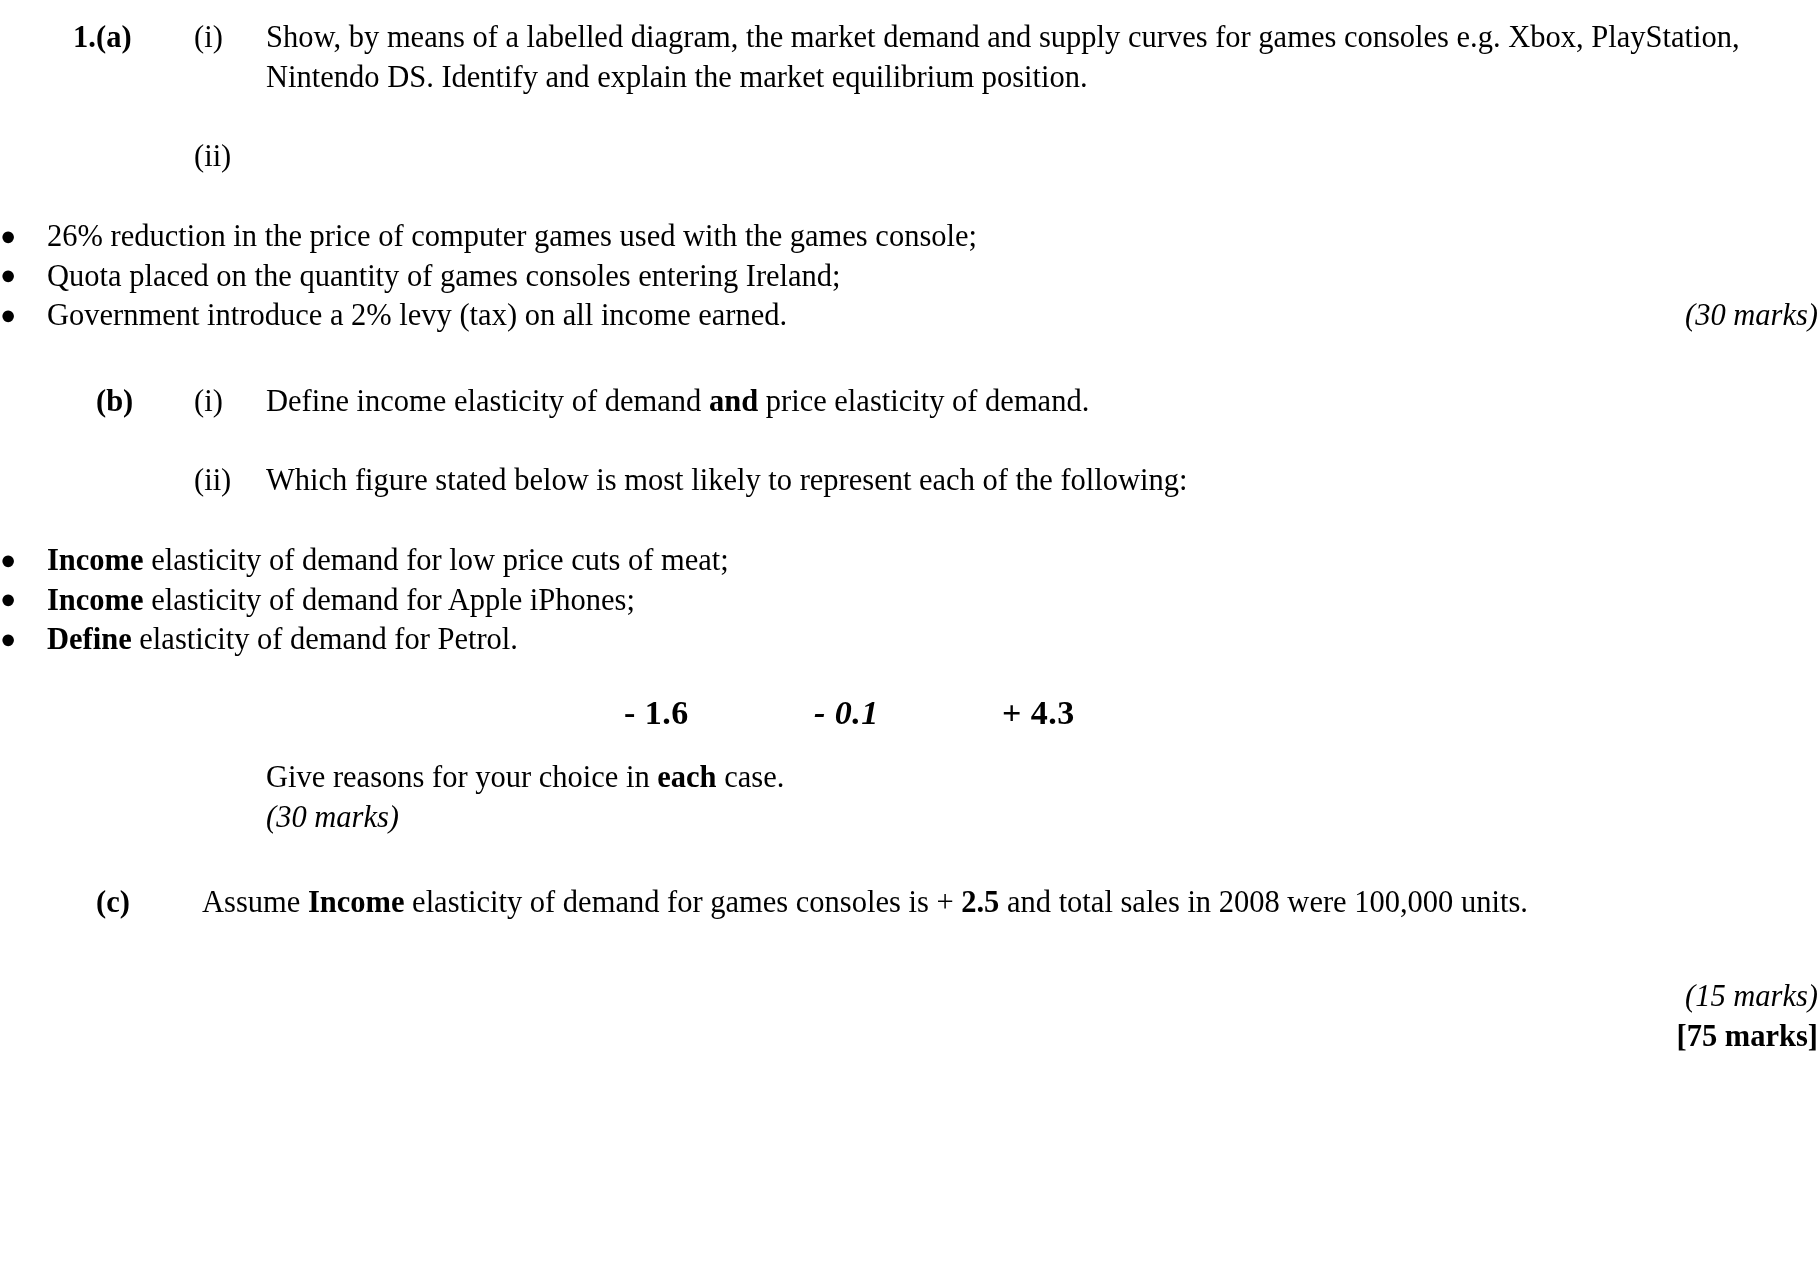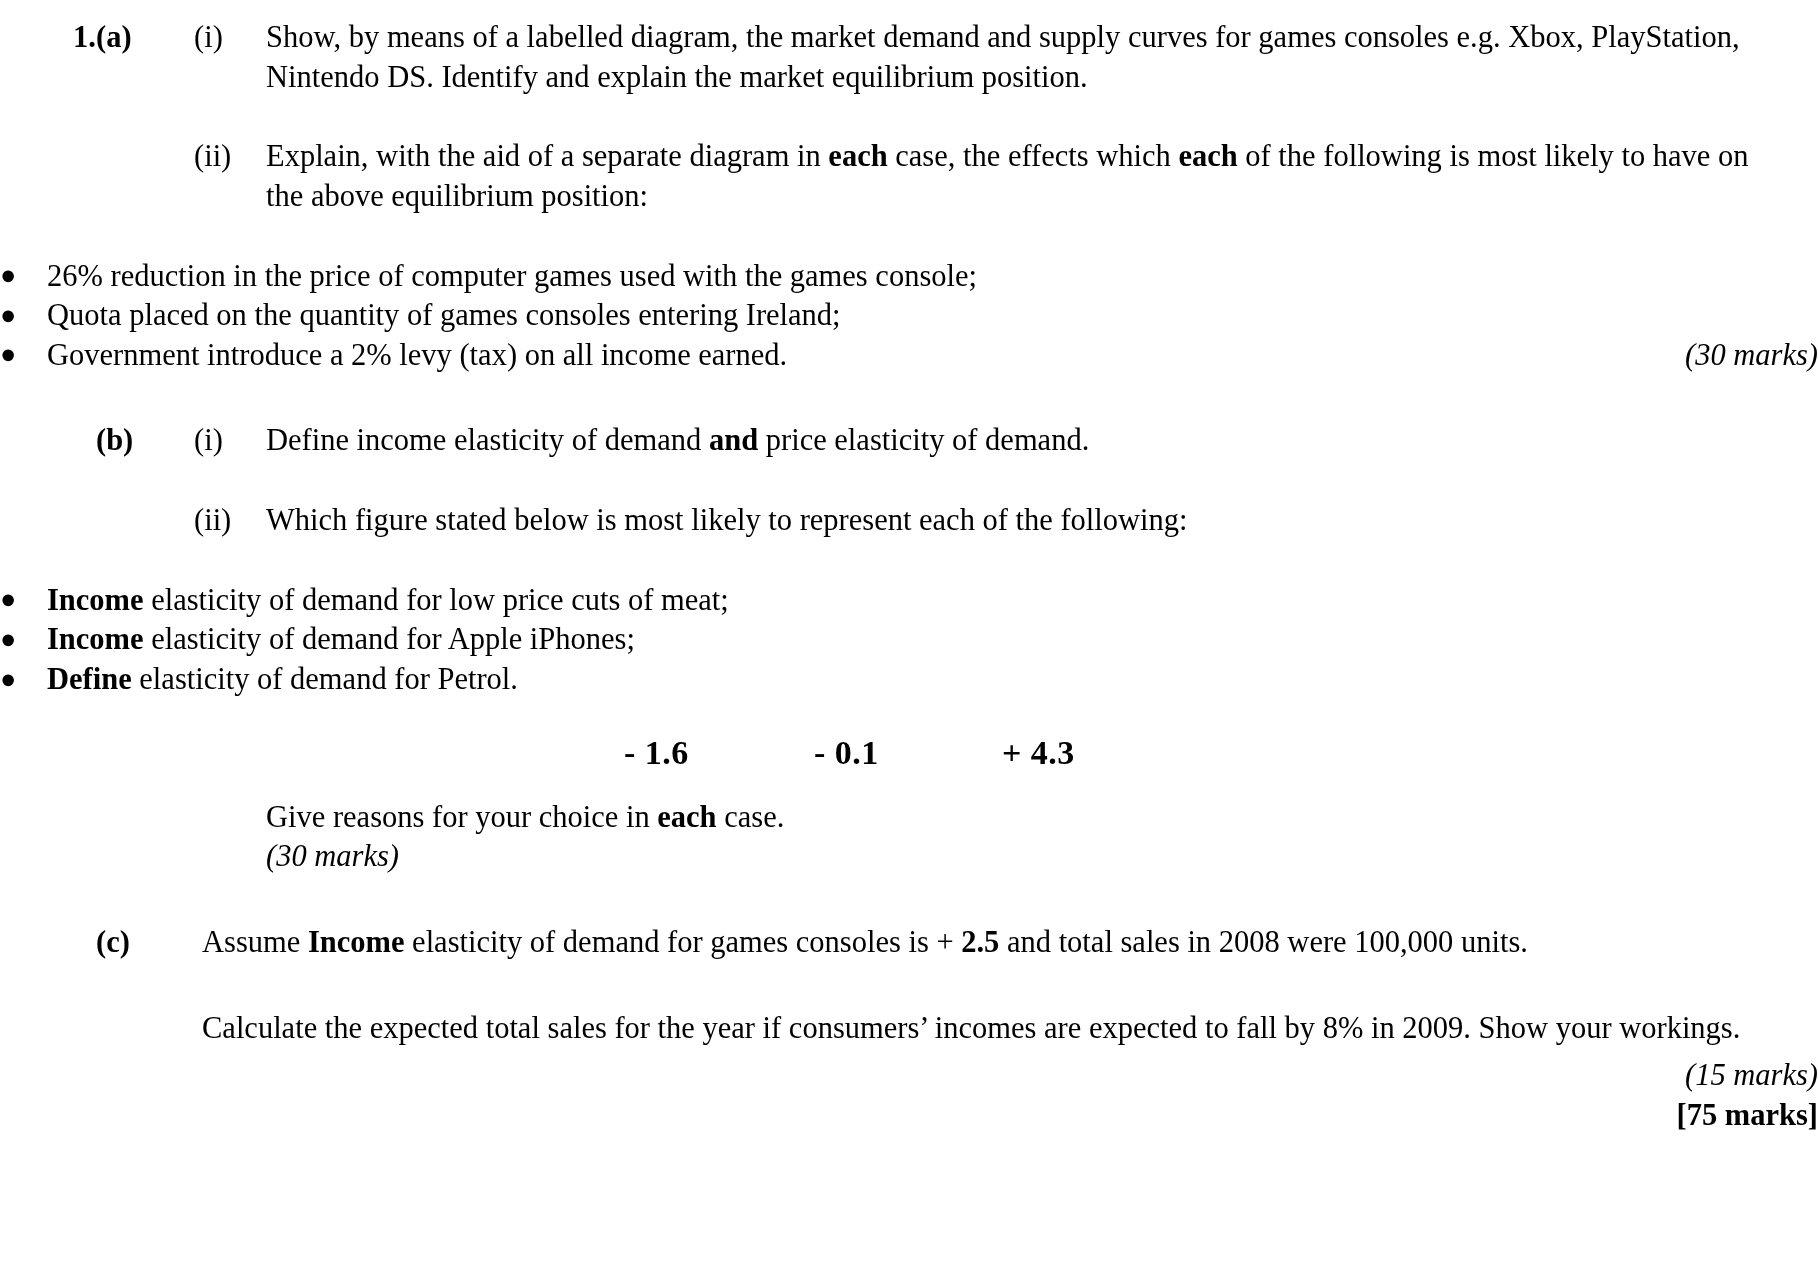--- a/index.html
+++ b/index.html
@@ -121,21 +121,20 @@
     <div class="col-roman">(i)</div>
     <div class="col-body">Show, by means of a labelled diagram, the market demand and supply curves for games consoles e.g. Xbox, PlayStation, Nintendo DS.  Identify and explain the market equilibrium position.</div>
   </div>
 
   <div class="sp-40"></div>
 
   <div class="q-row">
     <div class="col-num"></div>
     <div class="col-part"></div>
     <div class="col-roman">(ii)</div>
-    <div class="col-body"><span>Explain, with the aid of a separate diagram in </span><b>each</b><span> case, the effects which </span><b>each</b><span> of the following is most likely to have on the above equilibrium position:</span></div>
   </div>
 
   <div class="sp-40"></div>
 
   <ul class="bullets indent-body">
     <li>
       <span class="bullet-dot">●</span>
       <span class="bullet-text">26% reduction in the price of computer games used with the games console;</span>
     </li>
     <li>
@@ -181,21 +180,21 @@
     <li>
       <span class="bullet-dot">●</span>
       <span class="bullet-text"><b>Define</b><span> elasticity of demand for Petrol.</span></span>
     </li>
   </ul>
 
   <div class="sp-34"></div>
 
   <div class="figures" style="padding-left:624px;">
     <span class="fig" style="width:190px;">- 1.6</span>
-    <span class="fig" style="width:188px;">- 0.1</span>
+    <span class="fig" style="width:188px;font-style:italic;">- 0.1</span>
     <span class="fig">+ 4.3</span>
   </div>
 
   <div class="sp-26"></div>
 
   <div class="q-row">
     <div class="col-num"></div>
     <div class="col-part"></div>
     <div class="col-roman"></div>
     <div class="col-body" style="display:flex;justify-content:space-between;align-items:baseline;flex-direction:column;">
@@ -207,25 +206,20 @@
   <div class="sp-46"></div>
 
   <div class="q-row">
     <div class="col-num"></div>
     <div class="col-part">(c)</div>
     <div class="col-body wide" style="padding-left:8px;"><span>Assume </span><b>Income</b><span> elasticity of demand for games consoles is + </span><b>2.5</b><span> and total sales in 2008 were 100,000 units.</span></div>
   </div>
 
   <div class="sp-46"></div>
 
-  <div class="q-row">
-    <div class="col-num"></div>
-    <div class="col-part"></div>
-    <div class="col-body wide" style="padding-left:8px;">Calculate the expected total sales for the year if consumers’ incomes are expected to fall by 8% in 2009.  Show your workings.</div>
-  </div>
 
   <div class="sp-8"></div>
 
   <div class="right-block">
     <div class="ital">(15 marks)</div>
     <div class="bold">[75 marks]</div>
   </div>
 
 </div>
 

